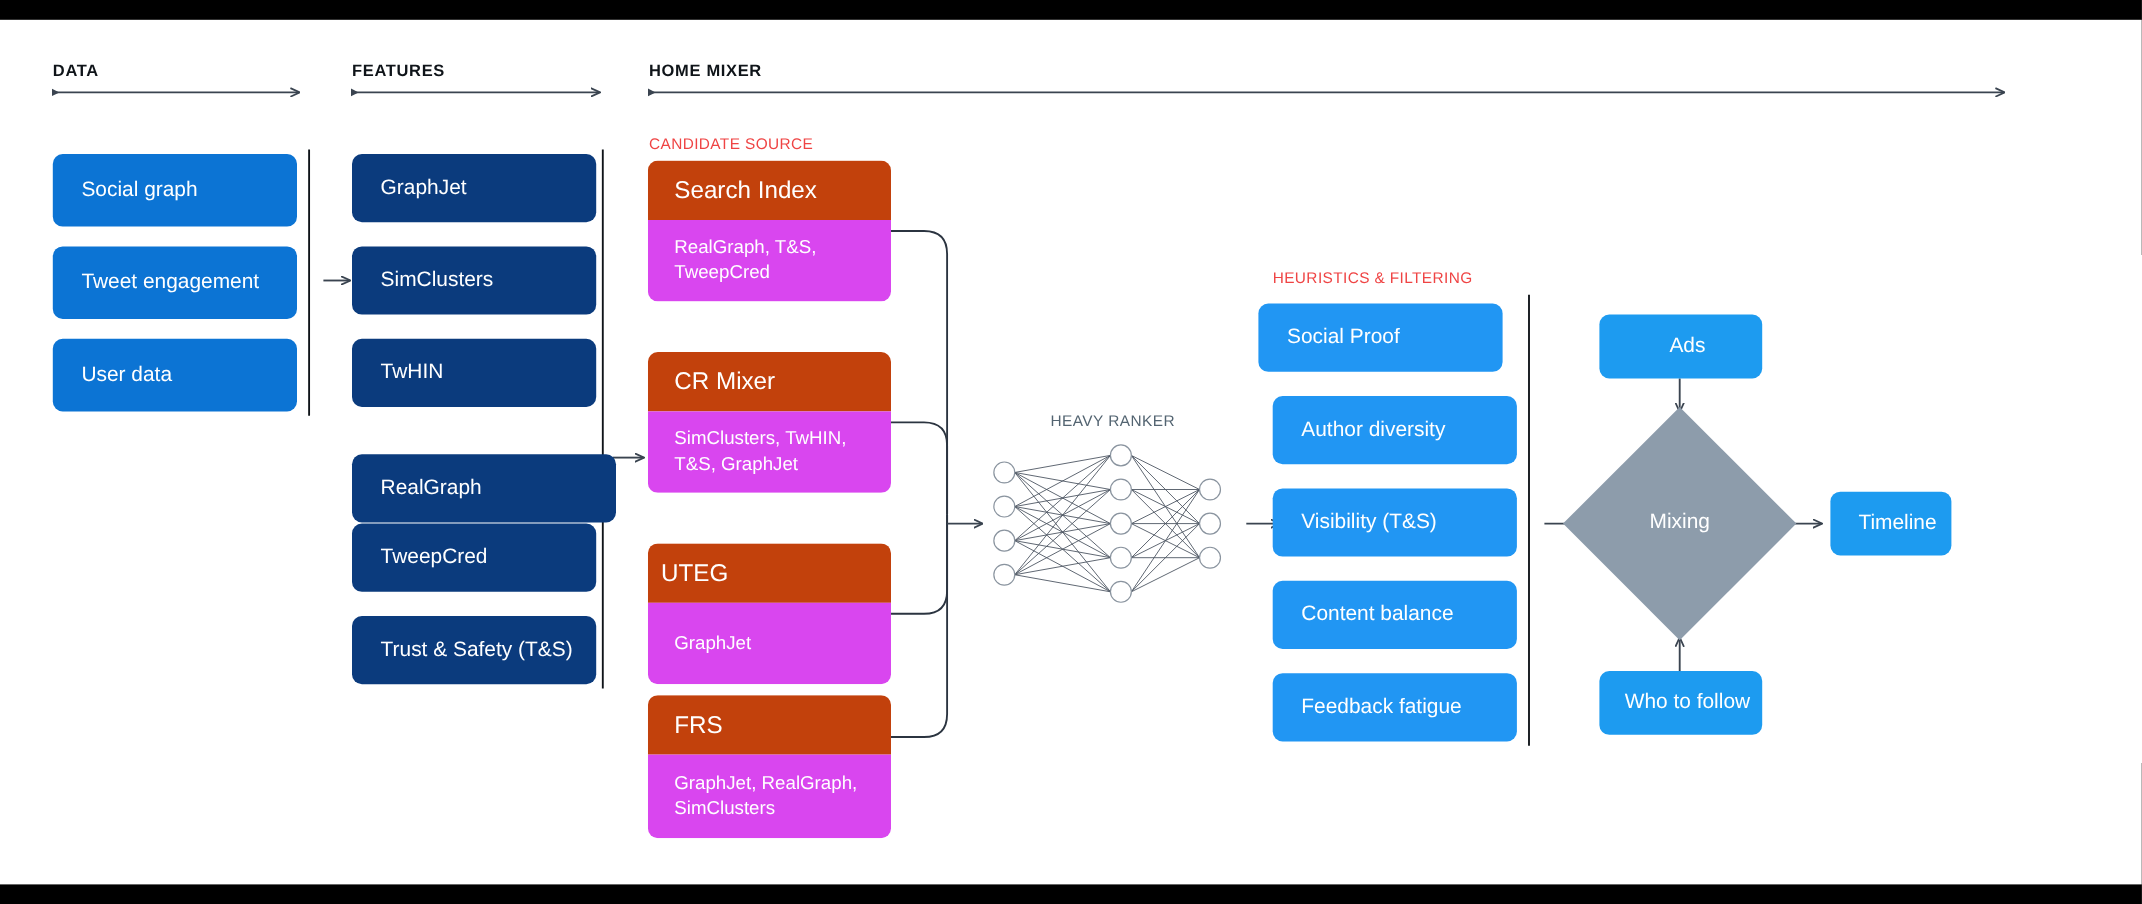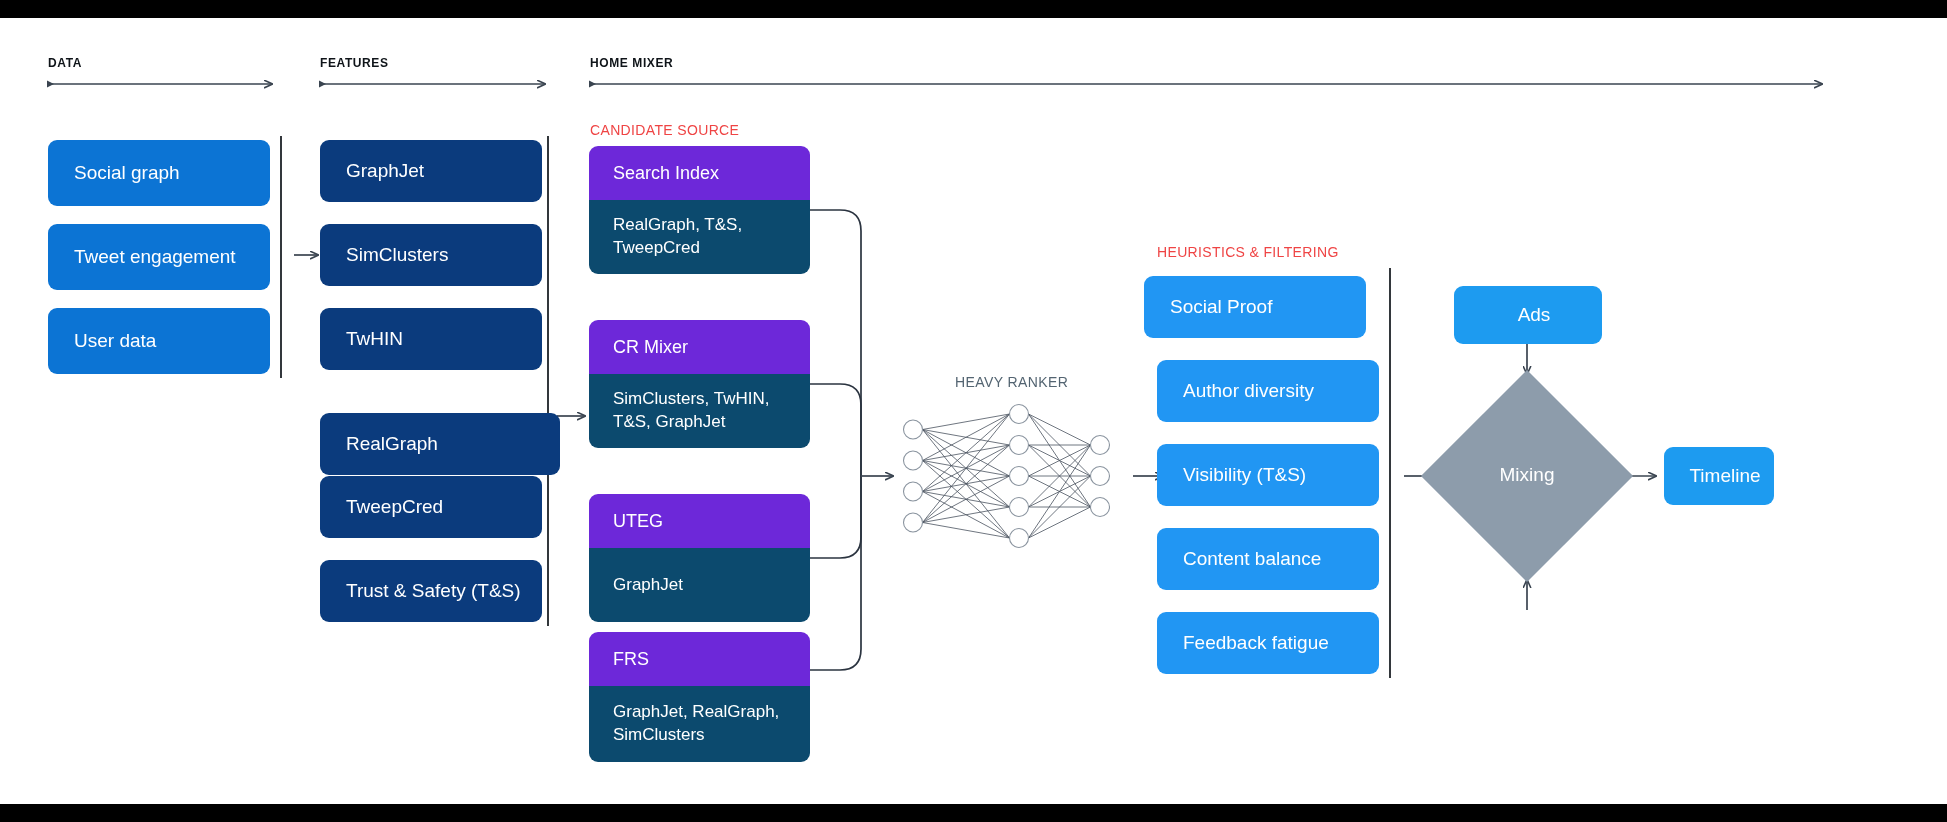--- a/index.html
+++ b/index.html
@@ -17,21 +17,21 @@
   }
   #canvas {
     position: absolute;
     left: 0; top: 0;
     width: 1947px; height: 786px;
   }
 
   
   .sec-head {
     position: absolute;
-    font-size: 12px;
+    font-size: 15px;
     font-weight: bold;
     letter-spacing: 0.6px;
     color: #0f1419;
     white-space: nowrap;
   }
   .sub-head {
     position: absolute;
     font-size: 14px;
     font-weight: normal;
     letter-spacing: 0.35px;
@@ -65,29 +65,29 @@
 
   
   .cs-card {
     position: absolute;
     border-radius: 9px;
     overflow: hidden;
     display: flex;
     flex-direction: column;
   }
   .cs-head {
-    background: #6d28d9;
+    background: #c2410c;
     color: #fff;
-    font-size: 18px;
+    font-size: 22px;
     display: flex;
     align-items: center;
     padding-left: 24px;
   }
   .cs-body {
-    background: #0c4a6e;
+    background: #d946ef;
     color: #fff;
     font-size: 17px;
     display: flex;
     align-items: center;
     padding-left: 24px;
     line-height: 1.35;
     white-space: pre-line;
     flex: 1;
   }
 
@@ -226,37 +226,38 @@
 TweepCred</div>
   </div>
 
   <div class="cs-card" style="left:589px; top:302px; width:221px; height:128px;">
     <div class="cs-head" style="height:54px;">CR Mixer</div>
     <div class="cs-body">SimClusters, TwHIN,
 T&amp;S, GraphJet</div>
   </div>
 
   <div class="cs-card" style="left:589px; top:476px; width:221px; height:128px;">
-    <div class="cs-head" style="height:54px;">UTEG</div>
+    <div class="cs-head" style="height:54px;padding-left:12px;">UTEG</div>
     <div class="cs-body">GraphJet</div>
   </div>
 
   <div class="cs-card" style="left:589px; top:614px; width:221px; height:130px;">
     <div class="cs-head" style="height:54px;">FRS</div>
     <div class="cs-body">GraphJet, RealGraph,
 SimClusters</div>
   </div>
 
   <div class="box heur" style="left:1144px; top:258px; width:222px; height:62px;">Social Proof</div>
   <div class="box heur" style="left:1157px; top:342px; width:222px; height:62px;">Author diversity</div>
   <div class="box heur" style="left:1157px; top:426px; width:222px; height:62px;">Visibility (T&amp;S)</div>
   <div class="box heur" style="left:1157px; top:510px; width:222px; height:62px;">Content balance</div>
   <div class="box heur" style="left:1157px; top:594px; width:222px; height:62px;">Feedback fatigue</div>
 
   <div class="box side" style="left:1454px; top:268px; width:148px; height:58px;">Ads</div>
 
   <div id="mixing-diamond" style="left:1452px; top:383px;"></div>
   <div id="mixing-label" style="left:1452px; top:446px; width:150px;">Mixing</div>
 
+  <div class="box side" style="left:1454px; top:592px; width:148px; height:58px;">Who to follow</div>
 
   <div class="box side" style="left:1664px; top:429px; width:110px; height:58px;">Timeline</div>
 
 </div>
 
 </body></html>

